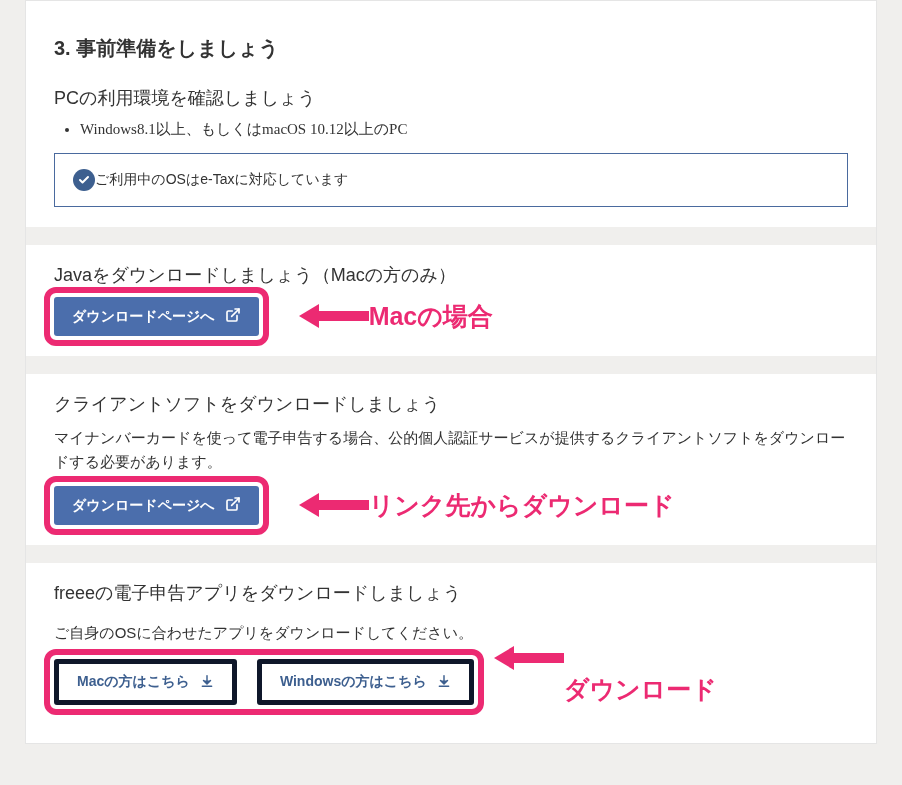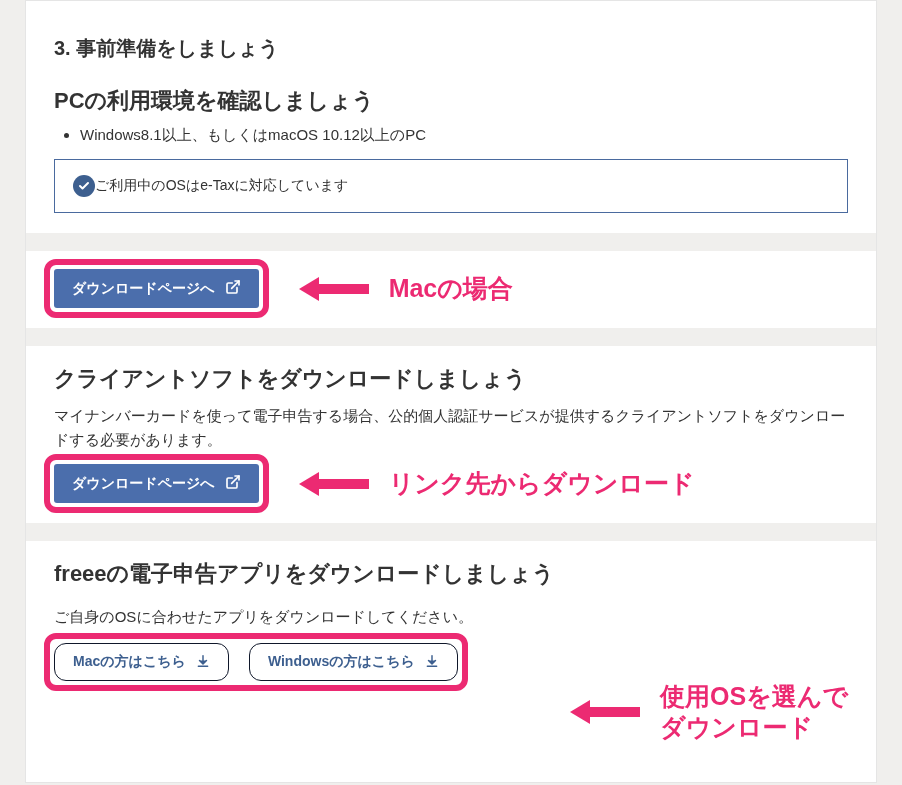--- a/index.html
+++ b/index.html
@@ -25,27 +25,28 @@
   }
   .section {
     padding: 18px 28px 20px 28px;
     border-top: none;
   }
   .divider {
     height: 18px;
     background: #f0efed;
   }
   .sub-title {
-    font-size: 22px;
-    font-weight: bold;
+    font-size: 18px;
+    font-weight: normal;
     margin-bottom: 10px;
   }
   ul.pc-list {
     margin: 6px 0 14px 0;
     padding-left: 26px;
+    font-family: Liberation Serif, serif;
   }
   ul.pc-list li {
     font-size: 15px;
     color: #333;
   }
   .status-box {
     border: 1px solid #4a6a9e;
     padding: 15px 18px;
     display: flex;
     align-items: center;
@@ -85,43 +86,42 @@
   .blue-btn svg { stroke: #fff; }
   .white-btn {
     display: inline-flex;
     align-items: center;
     gap: 10px;
     background: #fff;
     color: #3d5f8f;
     font-size: 14px;
     font-weight: bold;
     padding: 9px 18px;
-    border: 1px solid #0f172a;
-    border-radius: 12px;
+    border: 5px solid #0f172a;
+    border-radius: 3px;
     cursor: pointer;
   }
   .white-btn svg { stroke: #3d5f8f; fill: #3d5f8f; }
 
   
   .highlight-box {
     outline: 6px solid #ec2a72;
     outline-offset: 4px;
     border-radius: 2px;
     display: inline-block;
   }
   .row-annotated {
     position: relative;
     display: flex;
     align-items: center;
     flex-wrap: nowrap;
   }
   .arrow-annot {
     display: flex;
-    align-items: center;
-    gap: 20px;
+    gap: 0;
     margin-left: 40px;
   }
   .annot-text {
     color: #ec2a72;
     font-size: 25px;
     font-weight: bold;
     line-height: 1.25;
     white-space: nowrap;
   }
   .annot-text.multi { white-space: normal; }
@@ -147,20 +147,21 @@
               <polyline points="20 6 9 17 4 12"></polyline>
             </svg>
         </span>
         <span class="status-text">ご利用中のOSはe-Taxに対応しています</span>
       </div>
     </div>
 
     <div class="divider"></div>
 
     <div class="section">
+      <div class="sub-title">Javaをダウンロードしましょう（Macの方のみ）</div>
 
       <div class="row-annotated">
         <span class="highlight-box">
           <button class="blue-btn">
             <span>ダウンロードページへ</span>
             <span>
               <svg width="16" height="16" viewBox="0 0 24 24" fill="none" stroke-width="2.5" stroke-linecap="round" stroke-linejoin="round">
                   <path d="M18 13v6a2 2 0 0 1-2 2H5a2 2 0 0 1-2-2V8a2 2 0 0 1 2-2h6"></path>
                   <polyline points="15 3 21 3 21 9"></polyline>
                   <line x1="10" y1="14" x2="21" y2="3"></line>
@@ -205,21 +206,21 @@
           <span class="annot-text">リンク先からダウンロード</span>
         </span>
       </div>
     </div>
 
     <div class="divider"></div>
 
     <div class="section">
       <div class="sub-title">freeeの電子申告アプリをダウンロードしましょう</div>
 
-      <div class="row-annotated" style="align-items:flex-start;flex-direction:column;">
+      <div class="row-annotated" style="align-items:flex-start;">
         <div style="flex:0 0 auto;">
           <div class="sec-desc" style="margin-bottom:14px;">ご自身のOSに合わせたアプリをダウンロードしてください。</div>
           <span class="highlight-box">
             <span class="btn-row">
               <button class="white-btn">
                 <span>Macの方はこちら</span>
                 <span>
                   <svg width="14" height="14" viewBox="0 0 24 24" stroke-width="2.5" stroke-linecap="round" stroke-linejoin="round" fill="none">
                       <path d="M12 3 L12 15"></path>
                       <path d="M6 11 L12 17 L18 11"></path>
@@ -240,21 +241,21 @@
             </span>
           </span>
         </div>
 
         <span class="arrow-annot" style="align-self:flex-end; margin-bottom:0; margin-left:20px;">
           <svg class="arrow-svg" width="70" height="30" viewBox="0 0 70 30">
               <path d="M70 15 L12 15" stroke="#ec2a72" stroke-width="10" fill="none"></path>
               <path d="M0 15 L20 3 L20 27 Z" fill="#ec2a72"></path>
             </svg>
           <span class="annot-text multi">
-            <span>使用OSを選んで</span><br>
+            <br>
             <span>ダウンロード</span>
           </span>
         </span>
       </div>
     </div>
 
   </div>
 </div>
 
 </body></html>

